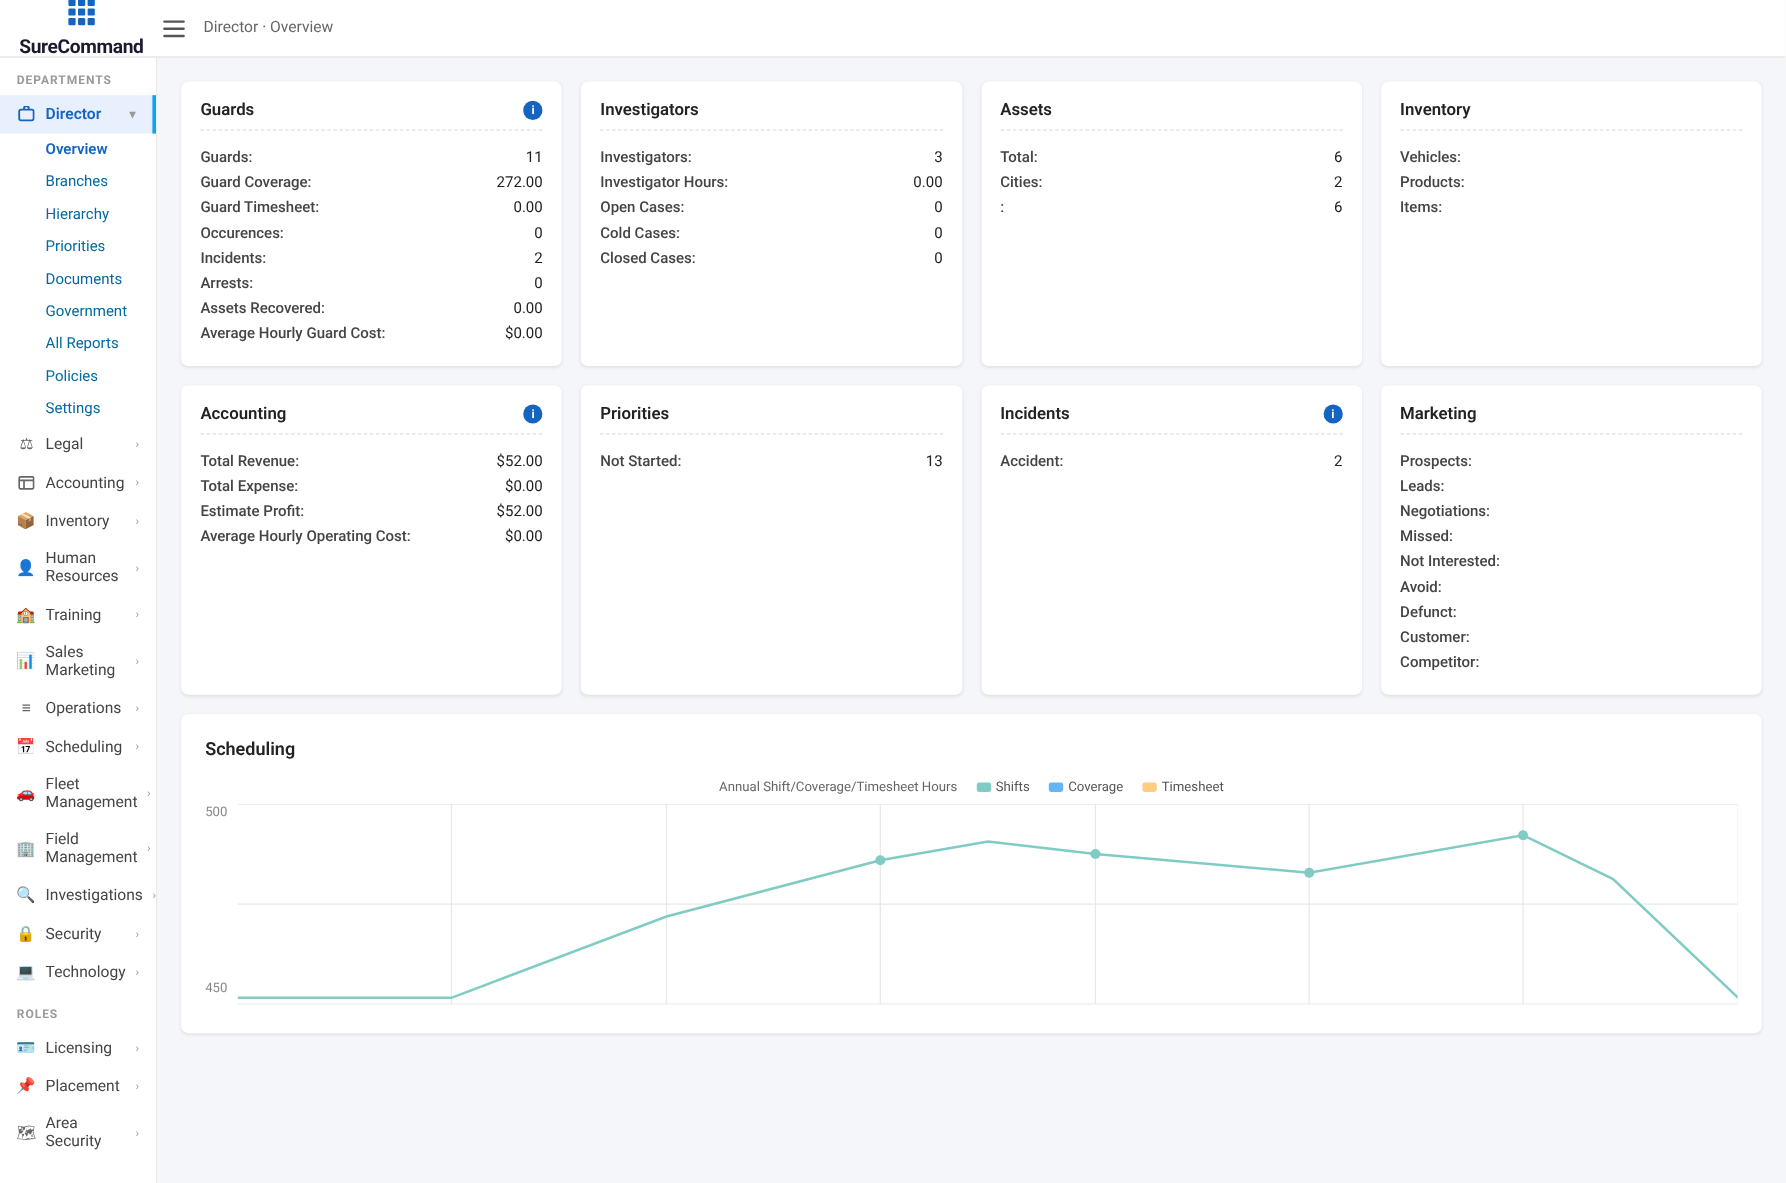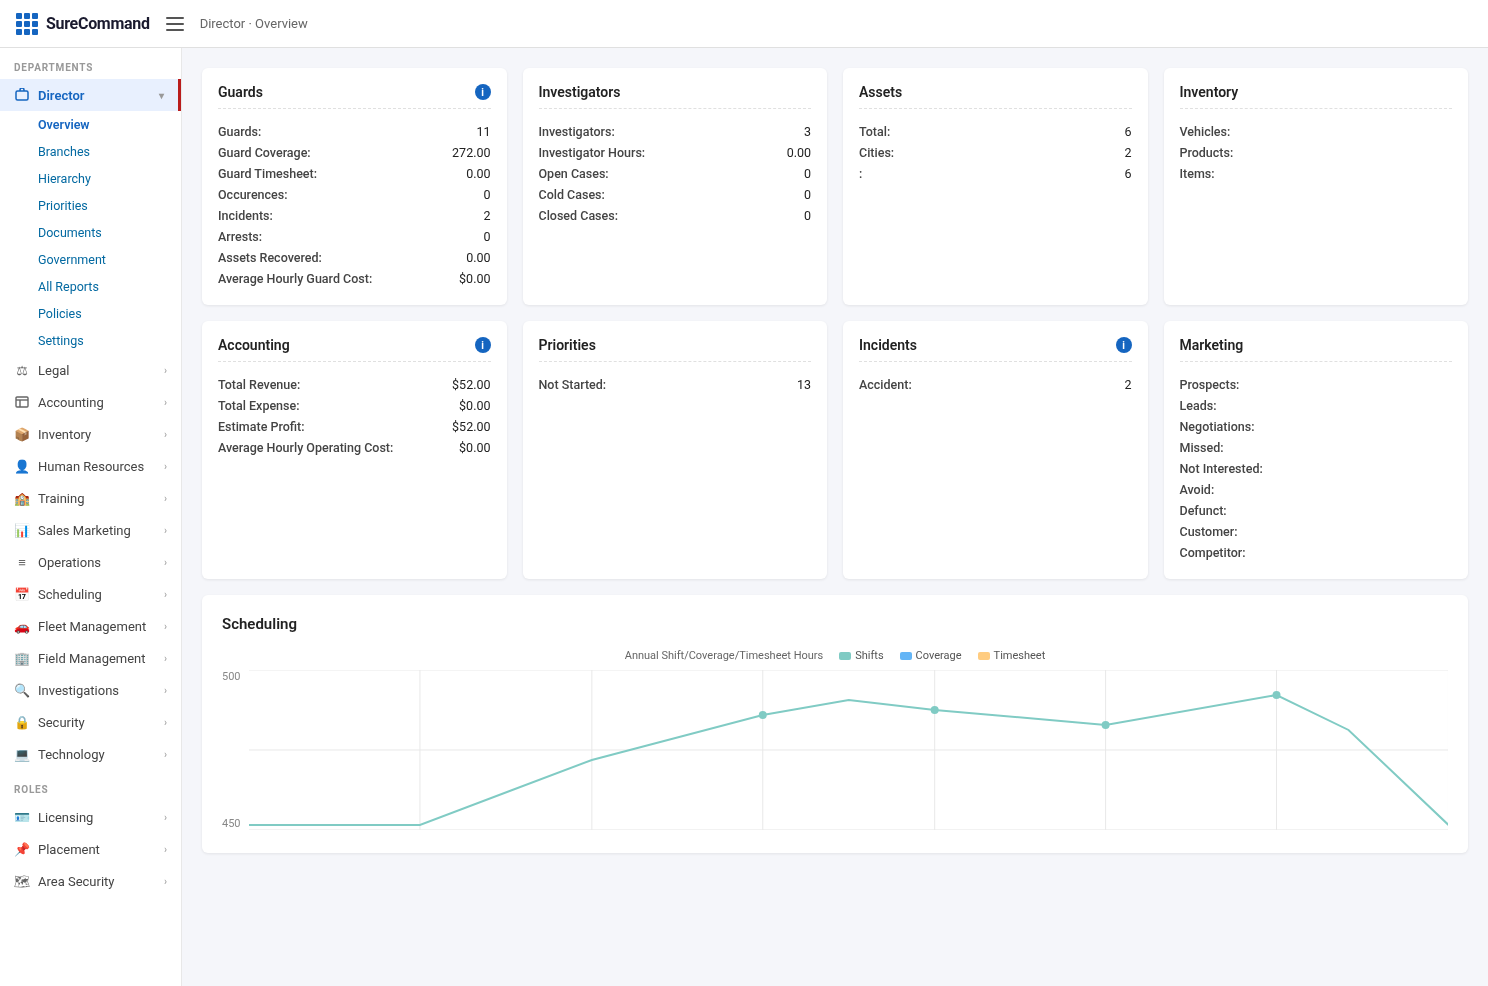--- a/index.html
+++ b/index.html
@@ -10,34 +10,34 @@
       height: 48px;
       background: #fff;
       border-bottom: 1px solid #e0e0e0;
       display: flex;
       align-items: center;
       padding: 0 16px;
       gap: 12px;
       flex-shrink: 0;
       z-index: 10;
     }
-    .logo-area { display: flex; align-items: center; gap: 8px; }
+    .logo-area { display: flex; align-items: center; gap: 8px; flex-direction: column; }
     .logo-grid { display: grid; grid-template-columns: repeat(3,6px); grid-template-rows: repeat(3,6px); gap: 2px; }
     .logo-dot { width: 6px; height: 6px; background: #1565c0; border-radius: 1px; }
     .logo-text { font-size: 16px; font-weight: 700; color: #1a1a2e; letter-spacing: -0.3px; }
     .hamburger-btn { cursor: pointer; padding: 4px; border: none; background: none; display: flex; flex-direction: column; gap: 4px; }
     .hamburger-line { width: 18px; height: 2px; background: #555; border-radius: 1px; }
     .breadcrumb-text { color: #666; font-size: 13px; }
 
     
     .app-body { display: flex; flex: 1; overflow: hidden; }
 
     
     .sidebar {
-      width: 182px;
+      width: 131px;
       background: #fff;
       border-right: 1px solid #e8e8e8;
       overflow-y: auto;
       flex-shrink: 0;
       padding-bottom: 24px;
     }
     .sidebar-section-label {
       font-size: 10px;
       font-weight: 700;
       color: #999;
@@ -52,21 +52,21 @@
       cursor: pointer;
       color: #444;
       font-size: 13px;
       gap: 8px;
       position: relative;
     }
     .sidebar-item.active {
       background: #e8f0fe;
       color: #1565c0;
       font-weight: 600;
-      border-right: 3px solid #b91c1c;
+      border-right: 3px solid #0ea5e9;
     }
     .sidebar-item .icon { width: 16px; height: 16px; flex-shrink: 0; display: flex; align-items: center; justify-content: center; color: #666; }
     .sidebar-item.active .icon { color: #1565c0; }
     .sidebar-item .chevron { margin-left: auto; font-size: 10px; color: #999; }
     .sidebar-sub-item {
       padding: 6px 14px 6px 38px;
       cursor: pointer;
       color: #0369a1;
       font-size: 12.5px;
     }

